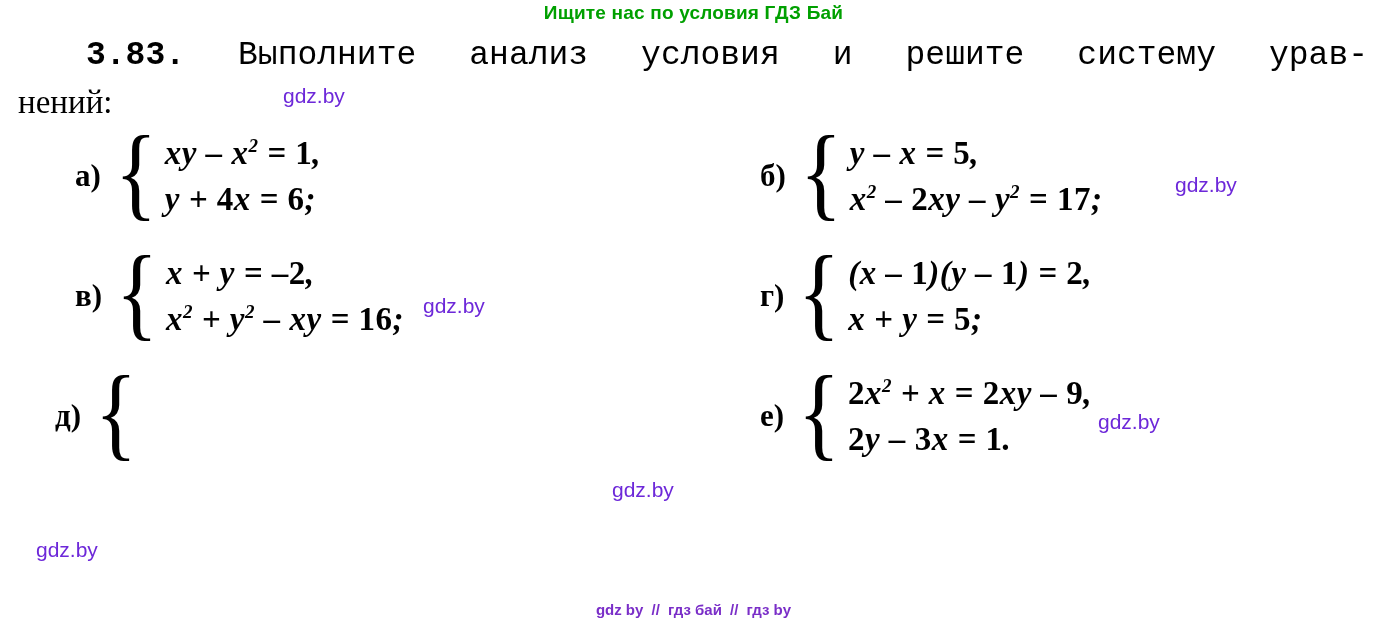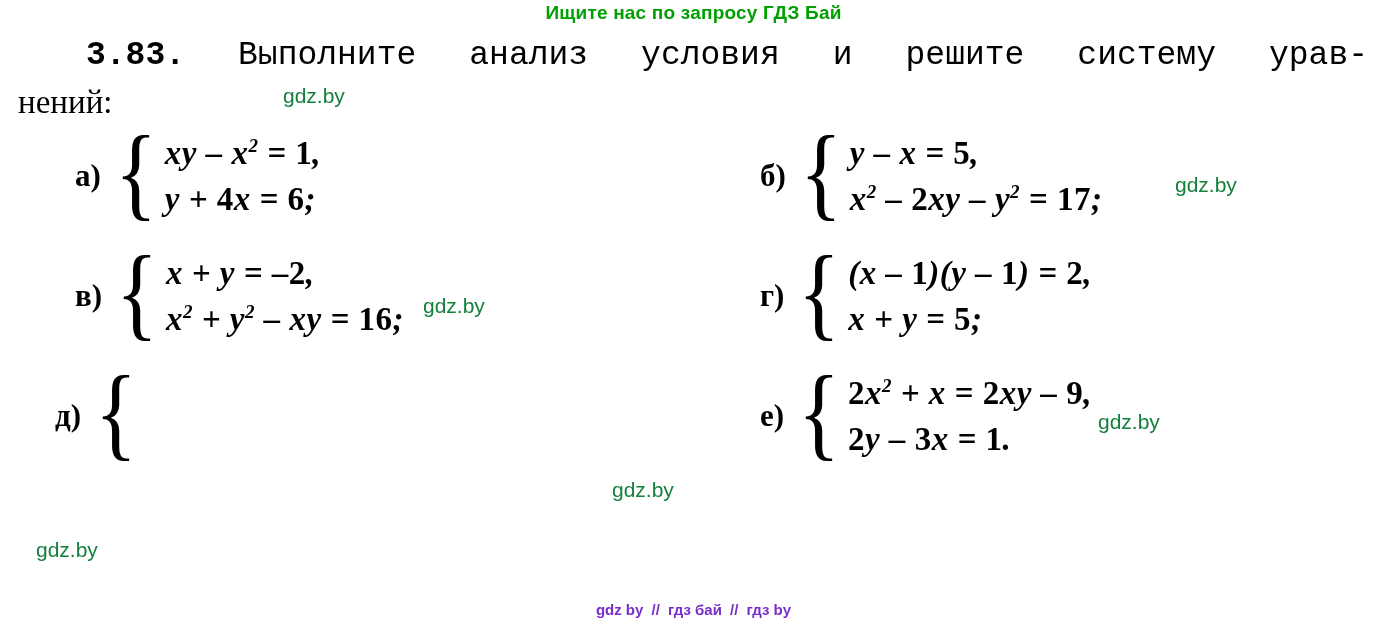--- a/index.html
+++ b/index.html
@@ -125,21 +125,21 @@
     vertical-align: super;
     line-height: 0;
   }
   .eq .rom { font-style: normal; }
 
   
   .wm {
     position: absolute;
     font-family: "Liberation Sans", sans-serif;
     font-size: 21px;
-    color: #15803d;
+    color: #6d28d9;
     white-space: nowrap;
   }
 
   
   .footer {
     position: absolute;
     bottom: 10px;
     left: 0;
     width: 100%;
     text-align: center;
@@ -148,21 +148,21 @@
     font-weight: bold;
     color: #7a2ec8;
   }
   .footer .sep { color: #7a2ec8; font-weight: bold; padding: 0 4px; }
 </style>
 </head>
 <body>
 
 <div class="page">
 
-  <div class="top-banner">Ищите нас по запросу ГДЗ Бай</div>
+  <div class="top-banner">Ищите нас по условия ГДЗ Бай</div>
 
   <div class="statement">
     <span class="stmt-line1">
       <span class="num">3.83.</span>
       <span>Выполните анализ условия и решите систему урав-</span>
     </span>
     <span class="stmt-line2">нений:</span>
   </div>
 
   <div class="math-grid">

